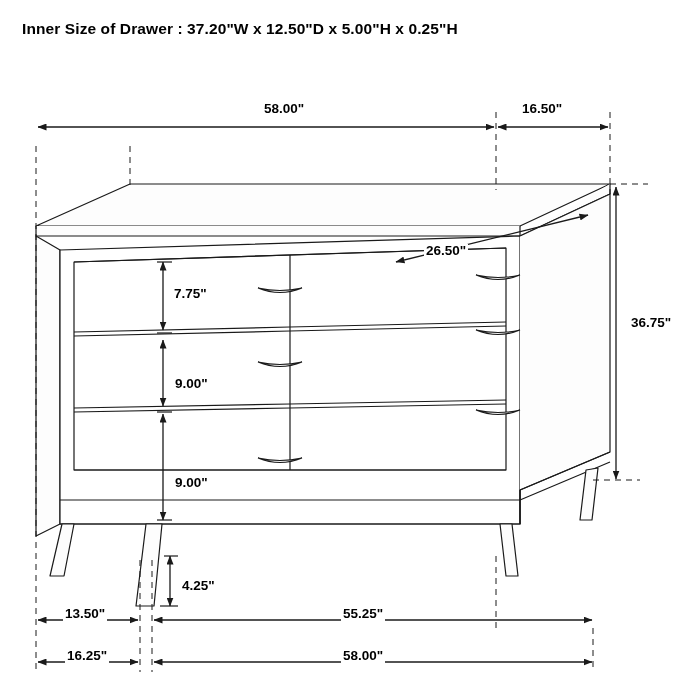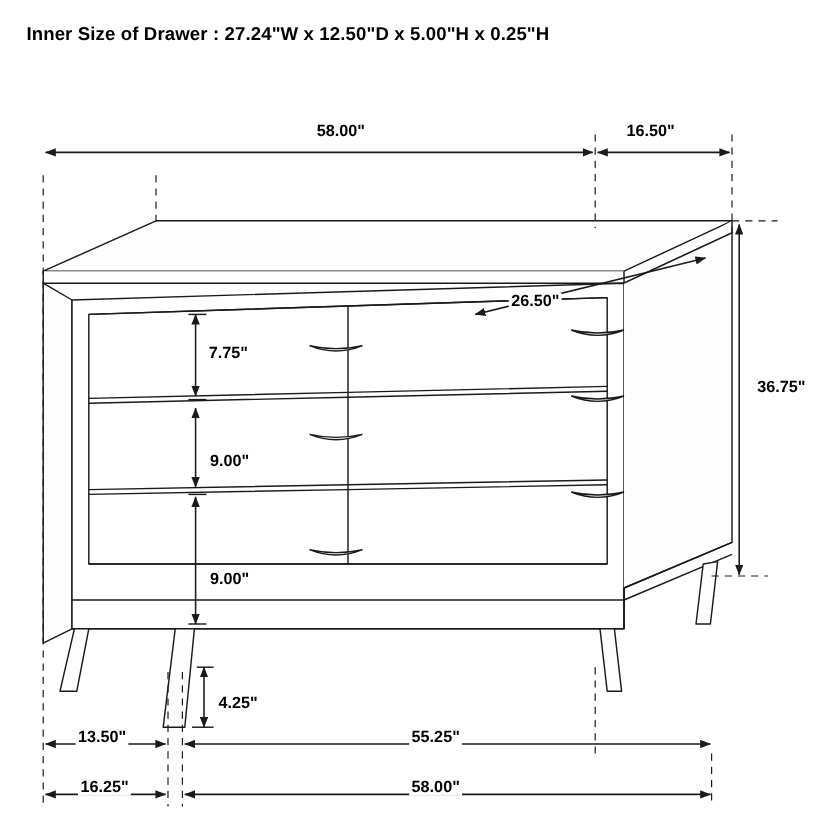--- a/index.html
+++ b/index.html
@@ -43,21 +43,21 @@
     background: #ffffff;
     padding: 0 2px;
     line-height: 14px;
   }
 </style>
 </head>
 <body>
 
 <div id="stage">
 
-  <div id="title">Inner Size of Drawer : 27.24"W x 12.50"D x 5.00"H x 0.25"H</div>
+  <div id="title">Inner Size of Drawer : 37.20"W x 12.50"D x 5.00"H x 0.25"H</div>
 
   <svg class="diagram" viewBox="0 0 700 700">
     <defs>
       <marker id="arrHead" markerWidth="9" markerHeight="7" refX="8.5" refY="3.5" orient="auto" markerUnits="userSpaceOnUse">
         <path d="M0,0 L9,3.5 L0,7 z" fill="#1a1a1a"></path>
       </marker>
       <marker id="arrTail" markerWidth="9" markerHeight="7" refX="0.5" refY="3.5" orient="auto" markerUnits="userSpaceOnUse">
         <path d="M9,0 L0,3.5 L9,7 z" fill="#1a1a1a"></path>
       </marker>
     </defs>

